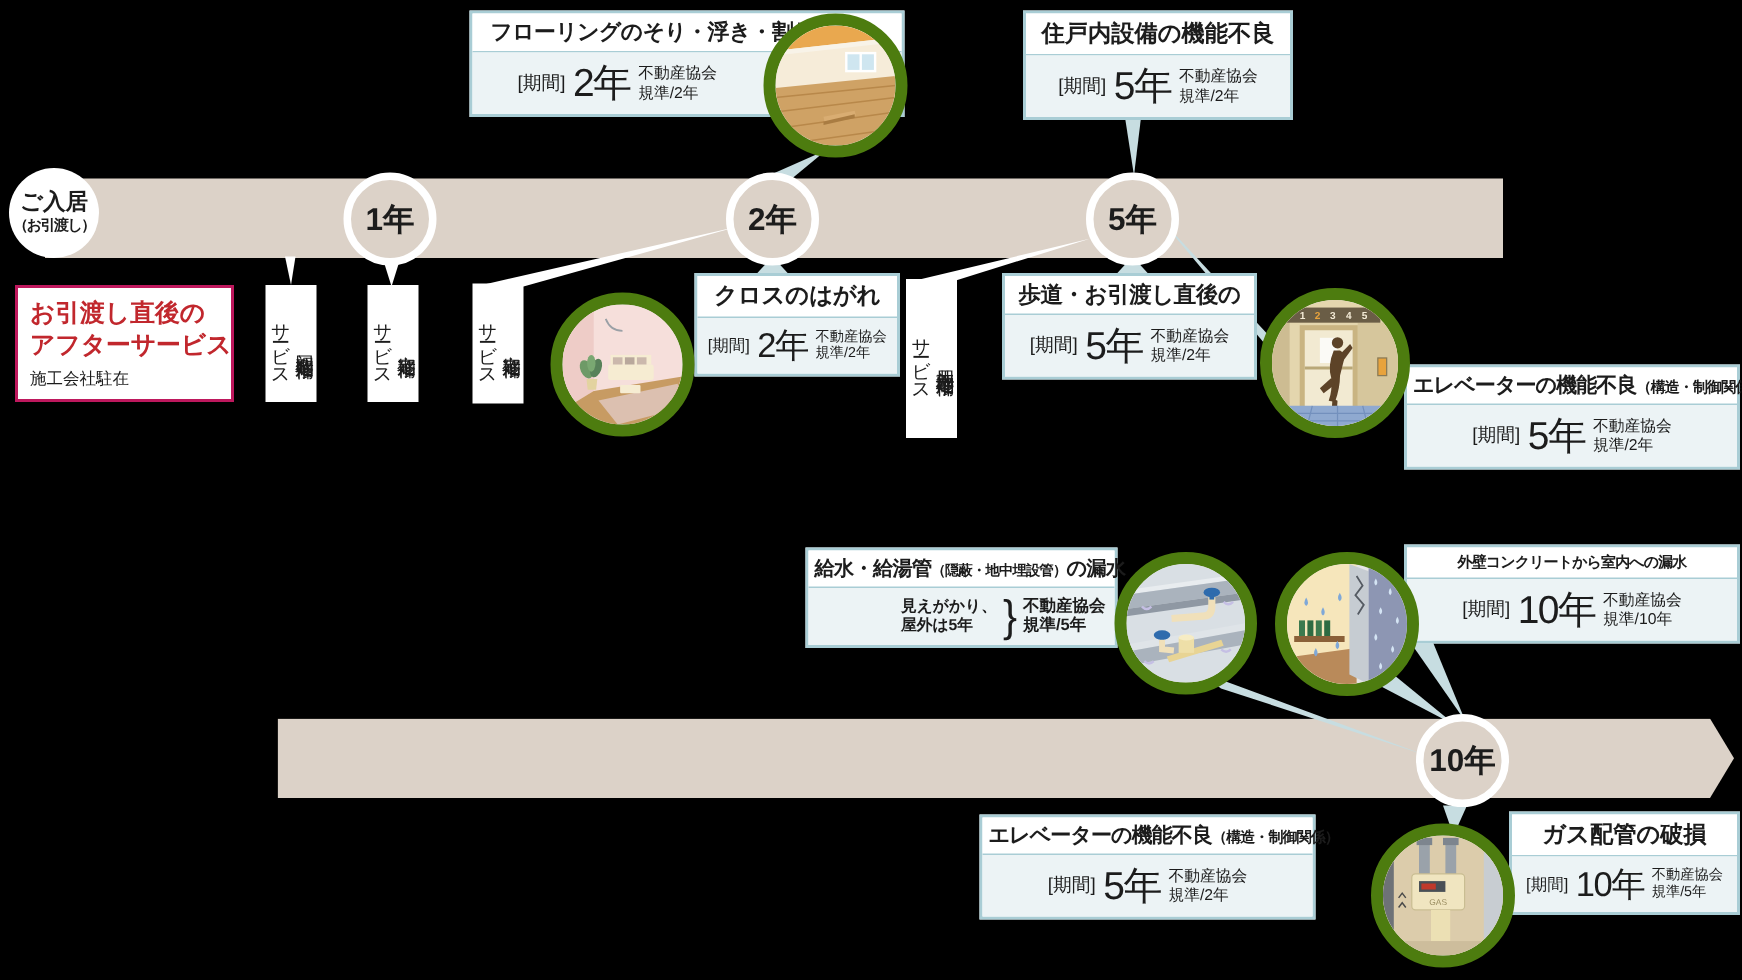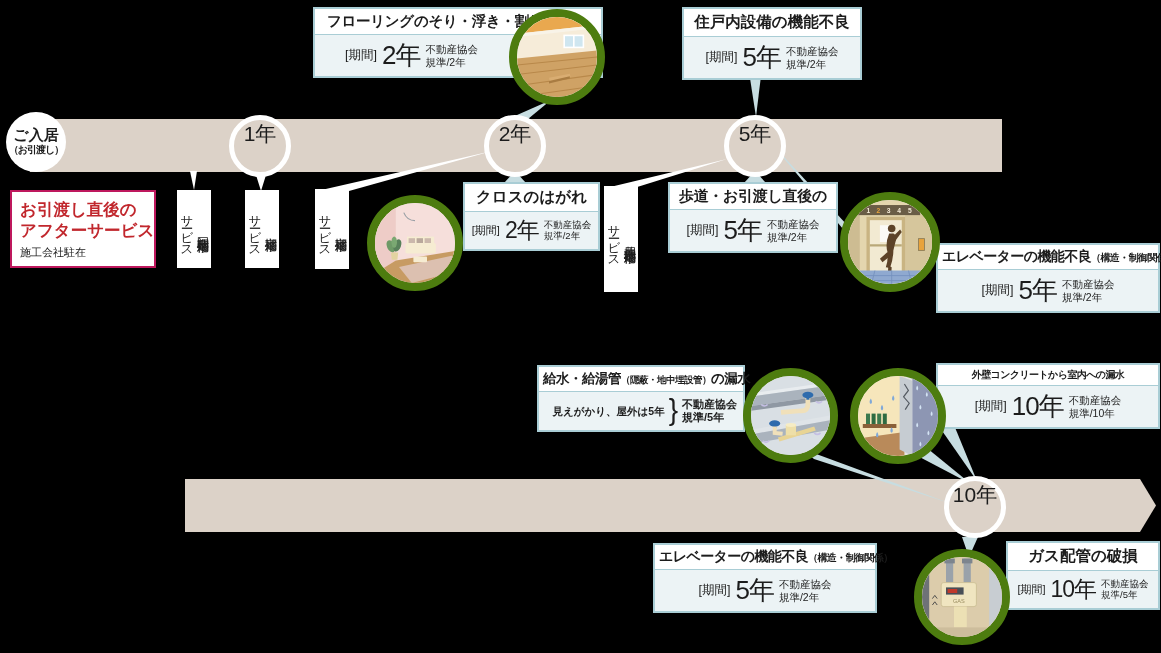--- a/index.html
+++ b/index.html
@@ -8,22 +8,22 @@
          font-family:"Liberation Sans","DejaVu Sans",sans-serif;color:#1c1c1c}
   
   .bar{position:absolute;background:#dcd2c8;z-index:1}
   .bar1{left:30px;top:119px;width:972px;height:53px}
   .bar2{left:185px;top:479px;width:971px;height:53px;
         clip-path:polygon(0 0,calc(100% - 16px) 0,100% 50%,calc(100% - 16px) 100%,0 100%)}
   
   svg.wedges{position:absolute;left:0;top:0;z-index:2}
   
   .marker{position:absolute;width:62px;height:62px;border-radius:50%;background:#dcd2c8;
-          border:5px solid #fff;display:flex;align-items:flex-start;justify-content:center;
-          font-weight:normal;font-size:21px;z-index:3}
+          border:5px solid #fff;display:flex;align-items:center;justify-content:center;
+          font-weight:bold;font-size:21px;z-index:3}
   .m1{left:229px;top:115px}.m2{left:484px;top:115px}.m5{left:724px;top:115px}.m10{left:944px;top:476px}
   
   .start{position:absolute;left:6px;top:112px;width:60px;height:60px;border-radius:50%;background:#fff;
          display:flex;flex-direction:column;align-items:center;justify-content:center;z-index:3;text-align:center}
   .start .t1{font-weight:bold;font-size:15px;line-height:1.1}
   .start .t2{font-weight:bold;font-size:10px;letter-spacing:-1px}
   
   .handover{position:absolute;left:10px;top:190px;width:146px;height:78px;background:#fff;
             border:2px solid #be185d;padding:7px 8px 4px;z-index:4}
   .handover .r{color:#c1272d;font-weight:bold;font-size:16.5px;line-height:1.25;white-space:nowrap}
@@ -53,21 +53,21 @@
   .co-wallpaper{left:463px;top:182px;width:137px}
   .co-wallpaper .pl{font-size:11px}.co-wallpaper .pv{font-size:23px}.co-wallpaper .std{font-size:9.5px}
   .co-walkway{left:668px;top:182px;width:170px}
   .co-walkway .t{font-size:15px;letter-spacing:-0.3px}
   .co-elev-up{left:936px;top:243px;width:224px}
   .co-elev-up .t,.co-elev-low .t{font-size:14px;letter-spacing:-0.6px}
   .co-water{left:537px;top:365px;width:208px}
   .co-water .t{font-size:13.5px;letter-spacing:-0.5px}
   .co-water .t .paren{font-size:9.5px}
   .co-water .p{justify-content:flex-end;padding-right:6px;gap:4px}
-  .note{display:flex;flex-direction:row;font-size:10.5px;font-weight:bold;line-height:1.2;text-align:left}
+  .note{display:flex;flex-direction:column;font-size:10.5px;font-weight:bold;line-height:1.2;text-align:left}
   .brace{font-size:28px;font-weight:300;transform:scaleY(1.05)}
   .co-water .std{font-size:11px;font-weight:bold}
   .co-exterior{left:936px;top:363px;width:224px}
   .co-exterior .t{font-size:10px;letter-spacing:-0.6px}
   .co-elev-low{left:653px;top:543px;width:224px}
   .co-gas{left:1006px;top:541px;width:154px}
   .co-gas .pl{font-size:11px}.co-gas .pv{font-size:23px}.co-gas .std{font-size:9.5px}
   
   .illus{position:absolute;border-radius:50%;border:8px solid #4d7c0f;overflow:hidden;background:#e5e5e5;z-index:5}
   .il-floor{left:509px;top:9px;width:96px;height:96px}

